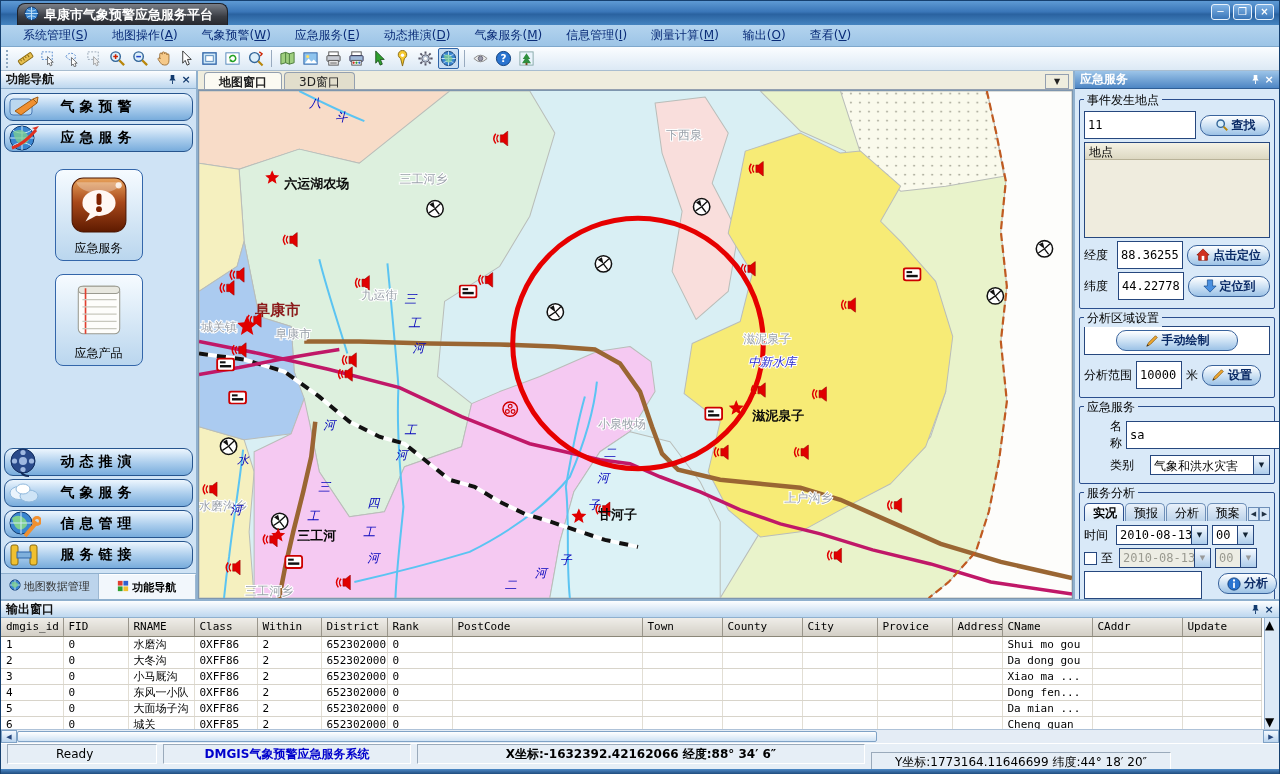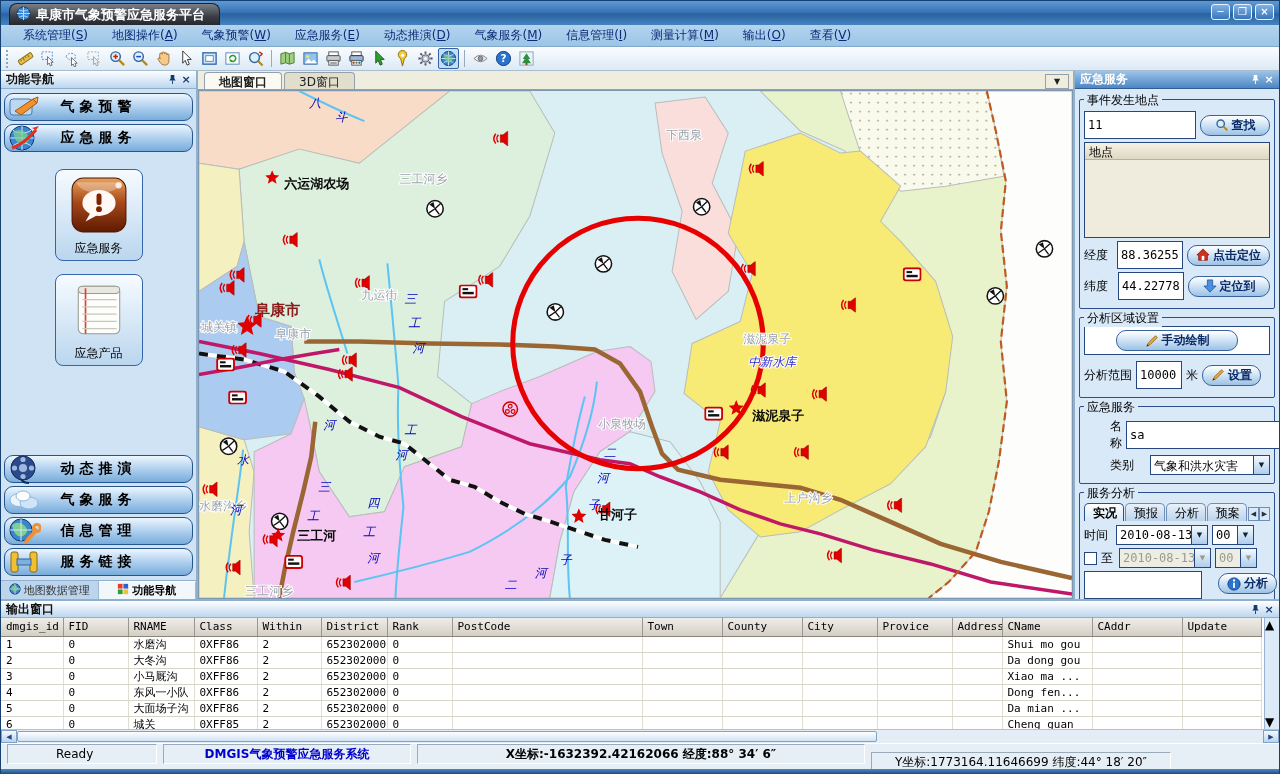--- a/index.html
+++ b/index.html
@@ -2,21 +2,21 @@
 <html><head>
 <meta charset="utf-8">
 <style>
   *{margin:0;padding:0;box-sizing:border-box;}
   html,body{width:1280px;height:774px;overflow:hidden;}
   body{font-family:"DejaVu Sans","Liberation Sans",sans-serif;font-size:12px;background:#D6E6F5;}
   .window{width:1280px;height:774px;display:flex;flex-direction:column;border:1px solid #16406F;}
 
   
   .titlebar{height:24px;background:linear-gradient(180deg,#5E9AD4 0%,#3A76B8 45%,#2A62A0 55%,#4584C0 100%);display:flex;align-items:flex-end;position:relative;flex:0 0 auto;}
-  .title-plaque{margin-left:8px;height:22px;display:flex;align-items:center;gap:5px;padding:0 14px 0 6px;border-radius:8px 8px 0 0;background:linear-gradient(180deg,#7A7F88,#3A3D44 60%,#26282E);border:1px solid #1E2026;border-bottom:none;color:#fff;font-weight:bold;font-size:13px;}
+  .title-plaque{margin-left:16px;height:22px;display:flex;align-items:center;gap:5px;padding:0 14px 0 6px;border-radius:8px 8px 0 0;background:linear-gradient(180deg,#7A7F88,#3A3D44 60%,#26282E);border:1px solid #1E2026;border-bottom:none;color:#fff;font-weight:bold;font-size:13px;}
   .win-btns{position:absolute;right:5px;top:3px;display:flex;gap:3px;}
   .win-btn{width:19px;height:16px;border-radius:3px;border:1px solid #E8F2FC;background:linear-gradient(180deg,#7FB2E4,#3A76B8);color:#fff;font-size:10px;line-height:14px;text-align:center;font-weight:bold;}
 
   
   .menubar{height:22px;background:linear-gradient(180deg,#B4D4EF,#9CC4E6);border-bottom:1px solid #7FA8CC;display:flex;align-items:center;padding-left:10px;flex:0 0 auto;}
   .menu-item{padding:2px 12px;color:#0A2C78;font-size:12px;white-space:nowrap;cursor:default;}
   .menu-item u{text-decoration:underline;}
 
   
   .toolbar{height:24px;background:linear-gradient(180deg,#FBFDFF,#DCE9F5);border-bottom:1px solid #A8BDD0;display:flex;align-items:center;padding-left:2px;flex:0 0 auto;}
@@ -38,21 +38,21 @@
   
   .left-panel{width:197px;background:#CFE3F5;border-right:2px solid #8FB0CE;display:flex;flex-direction:column;}
   .nav-pills{padding:3px 3px 1px;}
   .nav-pill{position:relative;height:28px;margin:1px 0 3px;border:1px solid #26558E;border-radius:9px;background:linear-gradient(180deg,#EDF6FE,#A9CCEC 55%,#78ACDC);display:flex;align-items:center;justify-content:center;font-size:14px;font-weight:bold;color:#000;letter-spacing:5px;}
   .nav-pill .pic{position:absolute;left:2px;top:-3px;width:34px;height:32px;}
   .nav-pill .pic svg{width:34px;height:32px;}
   .nav-content{flex:1;overflow:hidden;display:flex;flex-direction:column;align-items:center;padding-top:13px;gap:13px;}
   .big-btn{width:88px;padding:6px 4px 3px;border:1px solid #3366AA;border-radius:8px;background:linear-gradient(180deg,#F6FBFF,#BAD6EE);display:flex;flex-direction:column;align-items:center;gap:3px;}
   .big-btn svg{width:58px;height:58px;}
   .big-lbl{font-size:12px;color:#000;}
-  .left-tabs{height:19px;display:flex;border-top:1px solid #8FB0CE;background:#BCD4EC;}
+  .left-tabs{height:26px;display:flex;border-top:1px solid #8FB0CE;background:#BCD4EC;}
   .ltab{flex:1;display:flex;align-items:center;justify-content:center;gap:3px;font-size:11px;color:#333;border-right:1px solid #9DB8D2;}
   .ltab svg{width:12px;height:12px;}
   .ltab.act{background:#F2F7FC;font-weight:bold;color:#000;border-top:1px solid #fff;}
 
   
   .map-area{flex:1;display:flex;flex-direction:column;background:#E8E4D4;min-width:0;}
   .map-tabs{height:19px;display:flex;align-items:flex-end;background:#EFEDDE;border-bottom:1px solid #94A0B0;padding-left:6px;}
   .map-tab{height:17px;padding:1px 14px;font-size:12px;border:1px solid #94A0B0;border-bottom:none;border-radius:4px 4px 0 0;background:#E2DECC;color:#222;margin-right:2px;}
   .map-tab.act{background:#FBFAF2;font-weight:bold;}
   .map-dd{margin-left:auto;margin-right:4px;width:24px;height:15px;border:1px solid #94A0B0;background:#EFEDDE;font-size:8px;text-align:center;line-height:13px;color:#222;}

